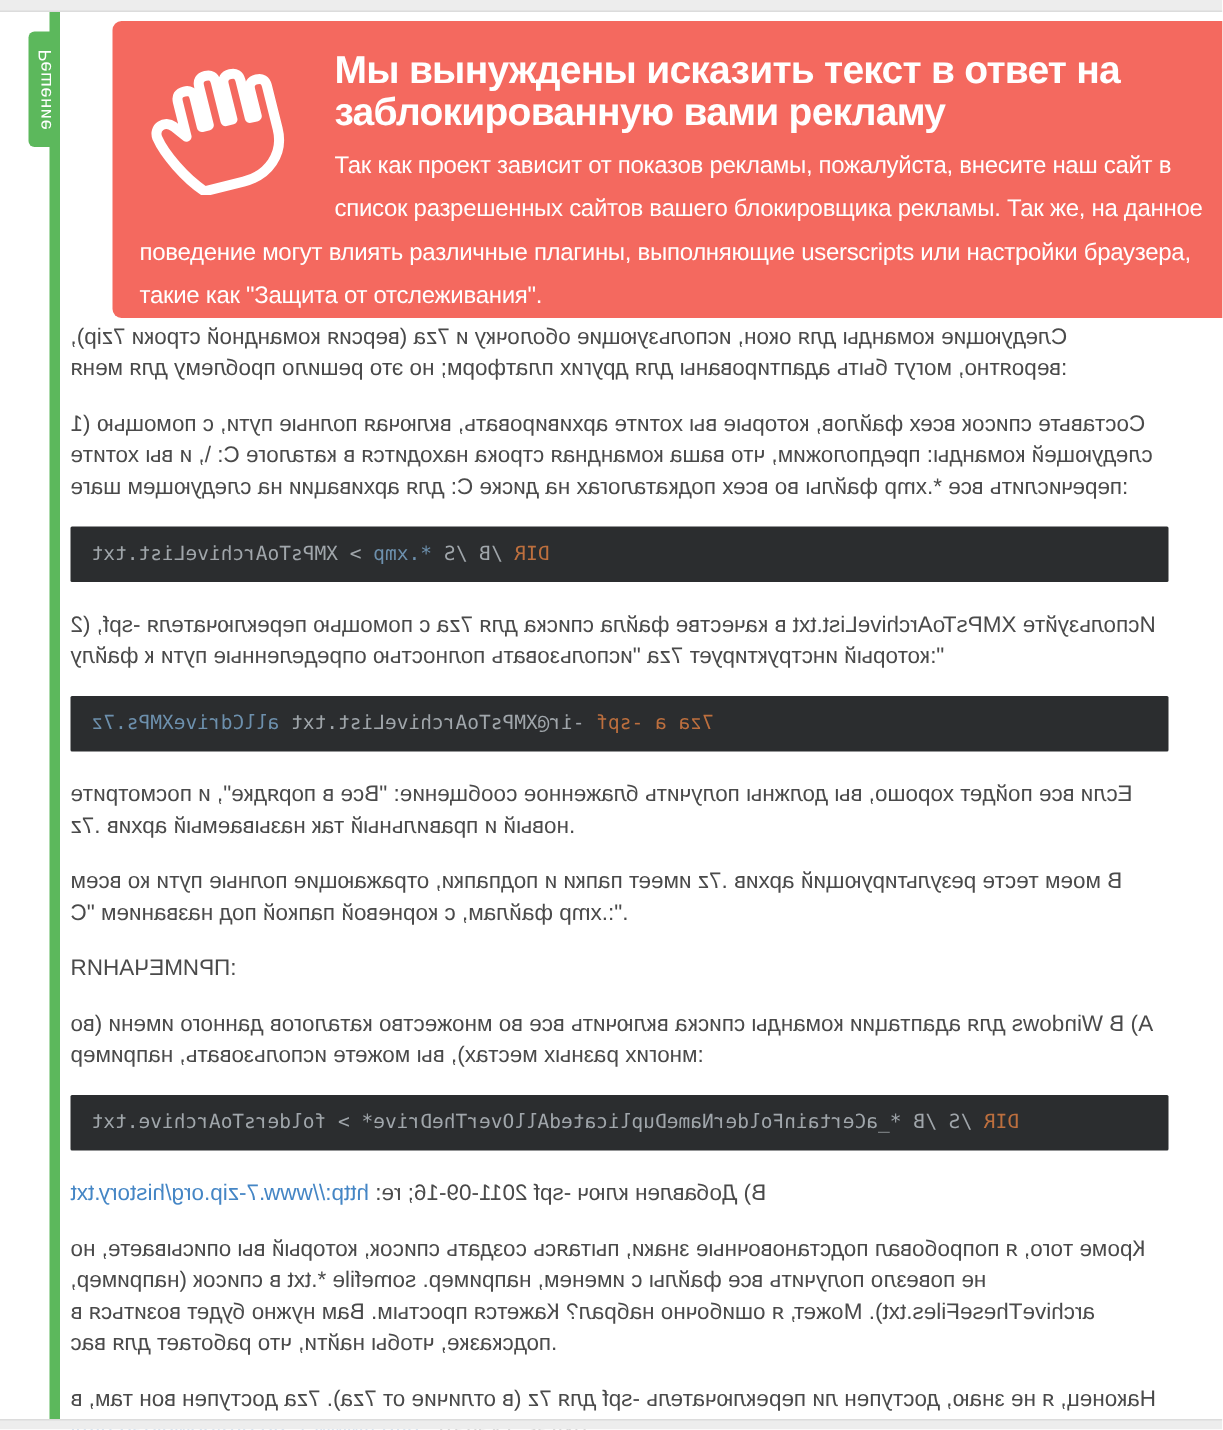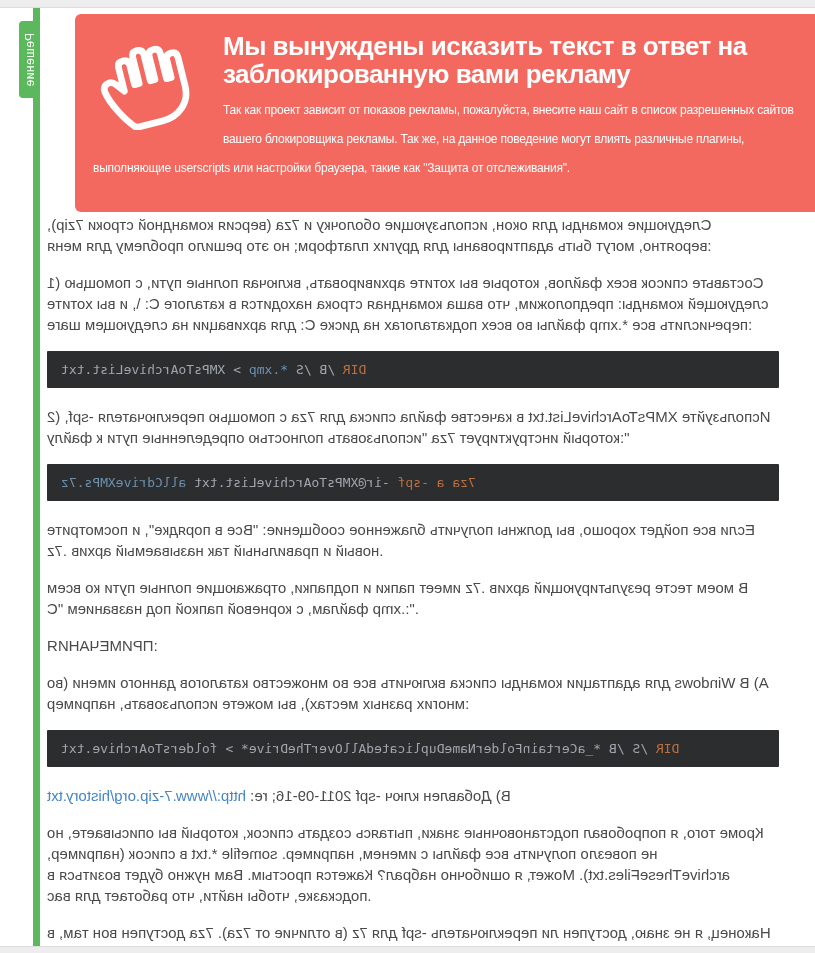--- a/index.html
+++ b/index.html
@@ -11,21 +11,21 @@
   
   .strip{position:absolute;left:33px;top:8px;width:7px;height:938px;background:#5cb85c;}
   .tab{position:absolute;left:19px;top:21px;width:21px;height:77px;background:#5cb85c;
        border-radius:4px 0 0 4px;display:flex;align-items:center;justify-content:center;cursor:pointer;}
   .tab span{writing-mode:vertical-rl;transform:scaleX(-1);color:#fff;font-size:12px;letter-spacing:.5px;}
   
   .banner{position:absolute;left:75px;top:14px;width:776px;height:198px;box-sizing:border-box;
           background:#f4695f;border-radius:6px;color:#fff;padding:16px 40px 0 18px;overflow:hidden;}
   .hand{float:left;width:104px;height:86px;margin:14px 26px 10px 0;}
   .banner h1{margin:2px 0 8px 0;font-size:26px;line-height:28px;font-weight:bold;letter-spacing:-.5px;}
-  .banner p{margin:0;font-size:12px;line-height:29px;letter-spacing:-.2px;}
+  .banner p{margin:0;font-size:16px;line-height:29px;letter-spacing:-.2px;}
   
   .content{position:absolute;left:47px;top:214px;width:732px;transform:scaleX(-1);}
   .para{direction:rtl;unicode-bidi:plaintext;text-align:right;margin:0 0 16px 0;color:#4a4a4a;
         font-size:15px;line-height:21px;}
   .para{unicode-bidi:normal;}
   .code{direction:rtl;text-align:right;margin:2px 0 18px 0;background:#2b2d2f;color:#a0a6ab;
         padding:10px 14px;font-family:"DejaVu Sans Mono",monospace;font-size:13px;line-height:17px;
         white-space:pre;overflow:hidden;border-radius:1px;}
   .c-kw{color:#bd6f3e;}
   .c-d{color:#a0a6ab;}

